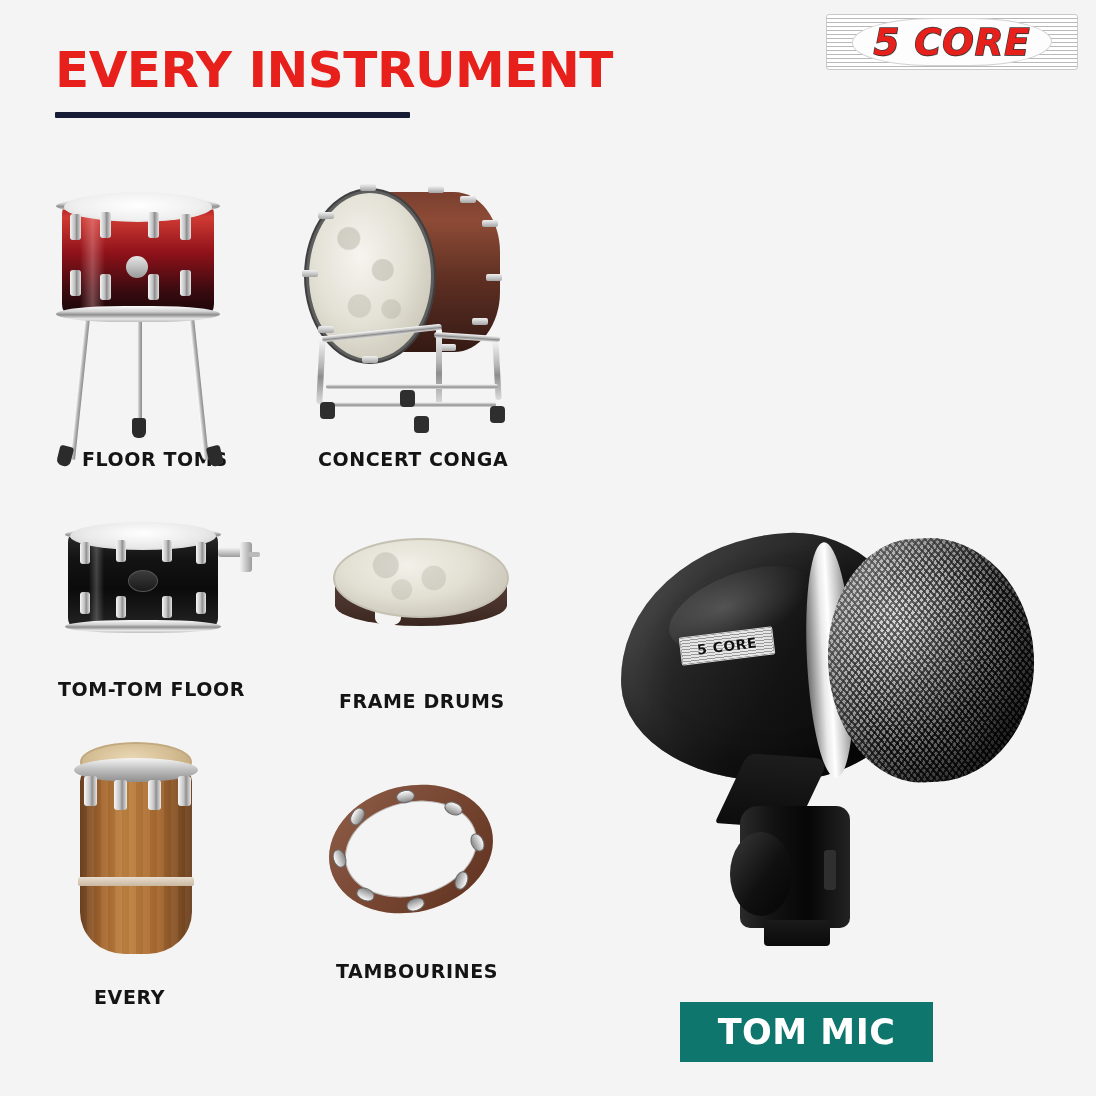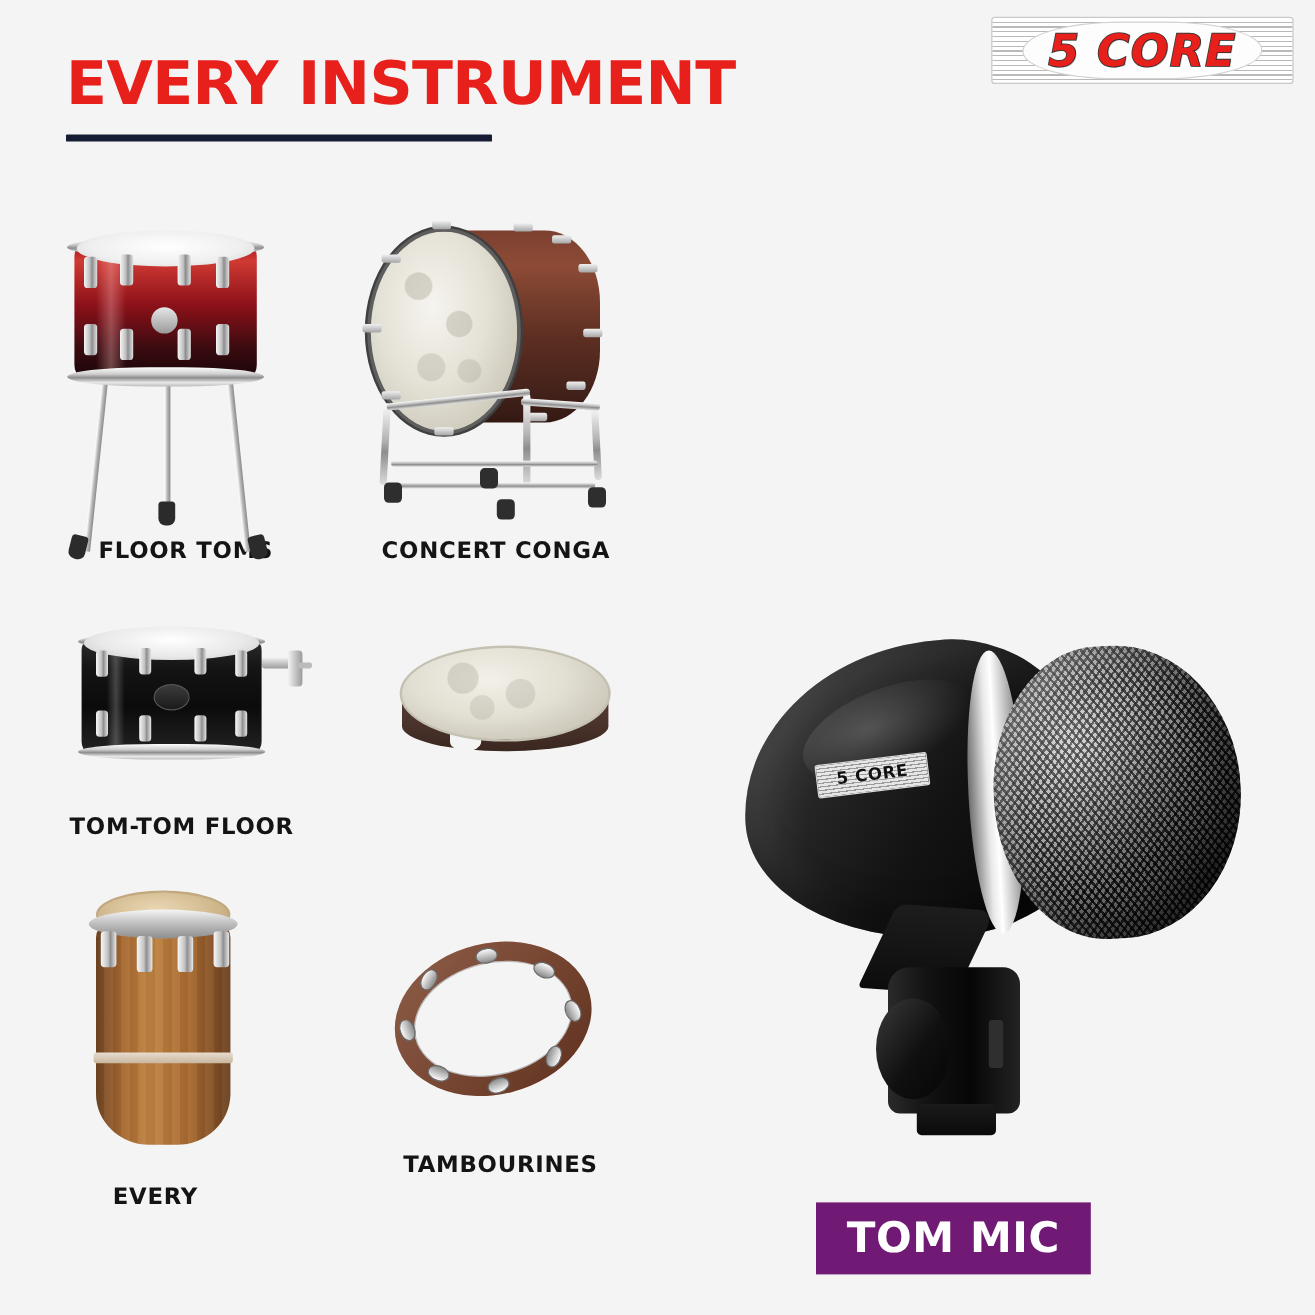--- a/index.html
+++ b/index.html
@@ -267,22 +267,22 @@
     position:absolute;left:212px;top:330px;width:12px;height:40px;border-radius:3px;
     background:#2f2f2f;
   }
   .mic-base{
     position:absolute;left:152px;top:400px;width:66px;height:26px;border-radius:4px;
     background:linear-gradient(to bottom,#1a1a1a,#0a0a0a);
   }
 
   
   .mic-banner{
-    position:absolute;left:680px;top:1002px;width:229px;height:60px;
-    background:#701a75;display:flex;align-items:center;justify-content:center;
+    position:absolute;left:680px;top:1002px;width:253px;height:60px;
+    background:#0f766e;display:flex;align-items:center;justify-content:center;
   }
   .mic-banner span{
     color:#ffffff;font-family:"DejaVu Sans",sans-serif;font-weight:bold;
     font-size:35px;letter-spacing:.5px;
   }
 </style>
 </head>
 <body>
 
 <div class="canvas">
@@ -395,20 +395,21 @@
   </div>
 
   <div class="cell" style="position:absolute;left:327px;top:532px;width:240px;">
     <div class="cell-img">
       <div class="fd">
         <div class="fd-side"></div>
         <div class="fd-notch"></div>
         <div class="fd-head"></div>
       </div>
     </div>
+    <div class="cell-label" style="margin-left:12px;margin-top:38px;">FRAME DRUMS</div>
   </div>
 
   <div class="cell" style="position:absolute;left:62px;top:732px;width:230px;">
     <div class="cell-img">
       <div class="cg">
         <div class="cg-body"></div>
         <div class="cg-band"></div>
         <div class="cg-head"></div>
         <div class="cg-rim"></div>
         <div class="cg-lug" style="left:22px;top:44px;"></div>

